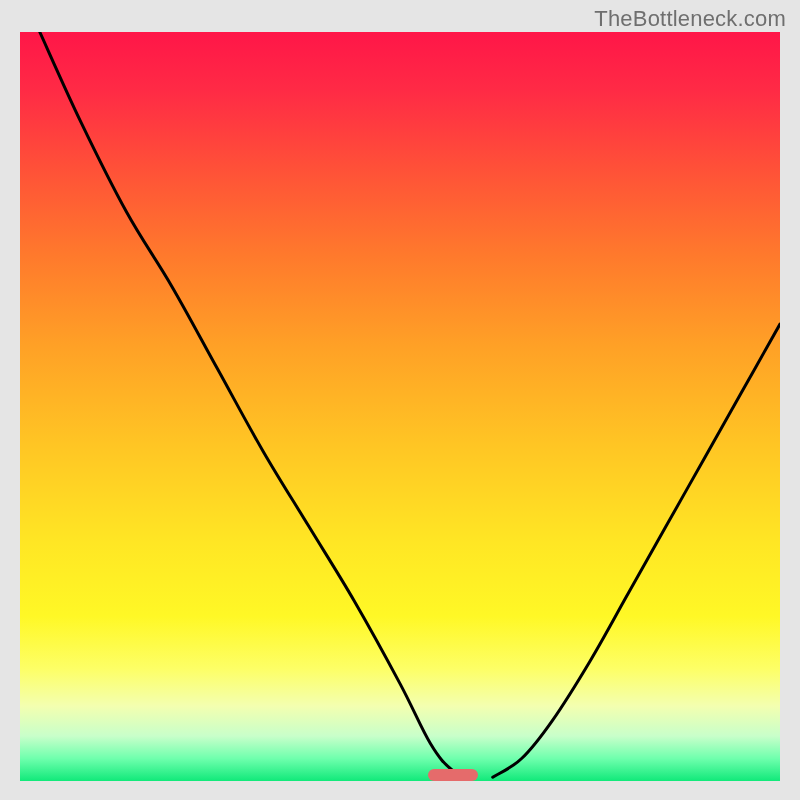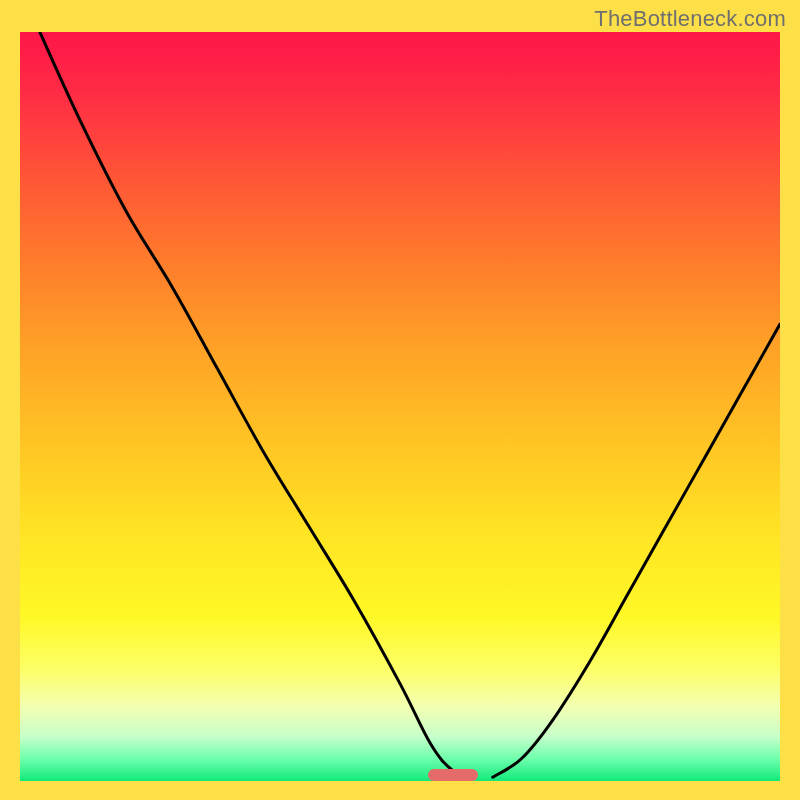--- a/index.html
+++ b/index.html
@@ -7,21 +7,21 @@
     padding: 0;
     width: 800px;
     height: 800px;
     background: #000;
     overflow: hidden;
   }
   .container {
     position: relative;
     width: 800px;
     height: 800px;
-    background: #fde047;
+    background: #e5e5e5;
   }
   .watermark {
     position: absolute;
     top: 6px;
     right: 14px;
     color: #6f6f6f;
     font-family: Arial, Helvetica, sans-serif;
     font-size: 22px;
     letter-spacing: 0.2px;
     z-index: 5;

